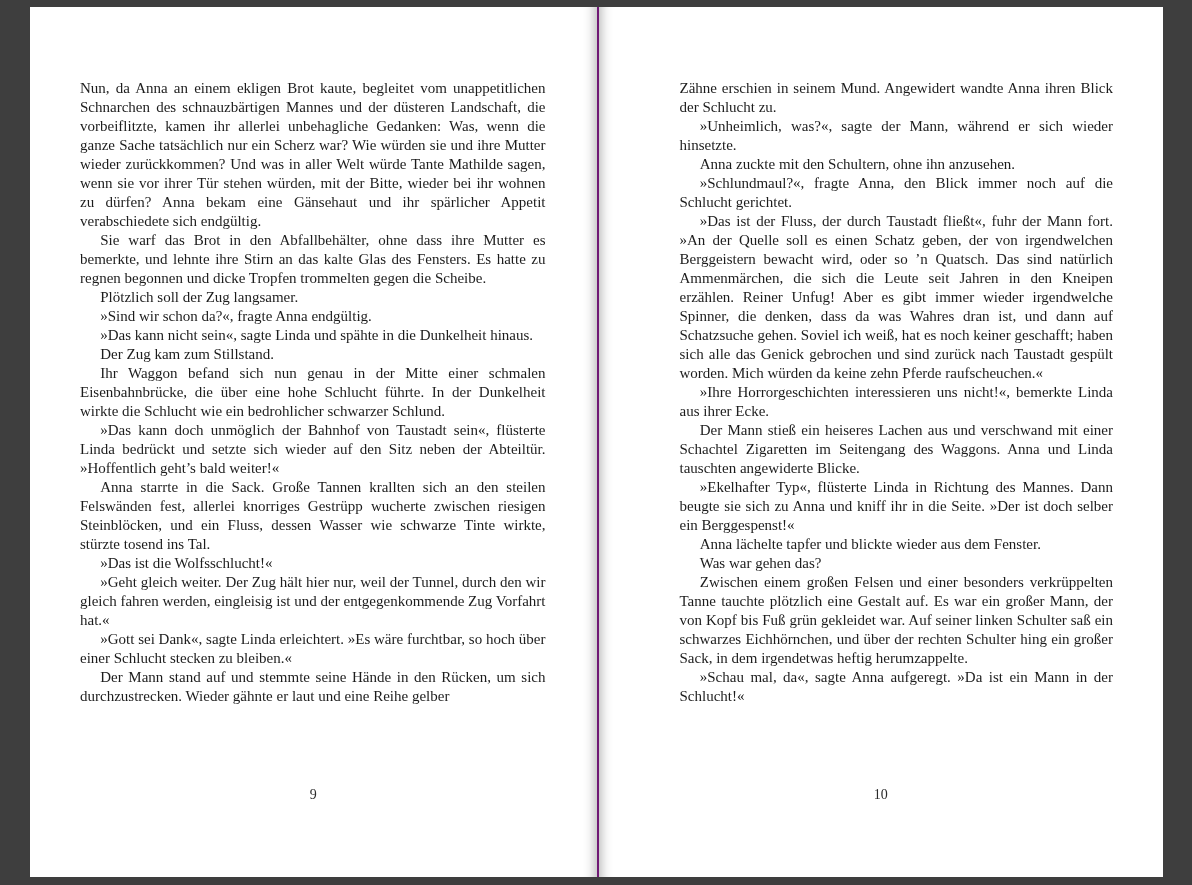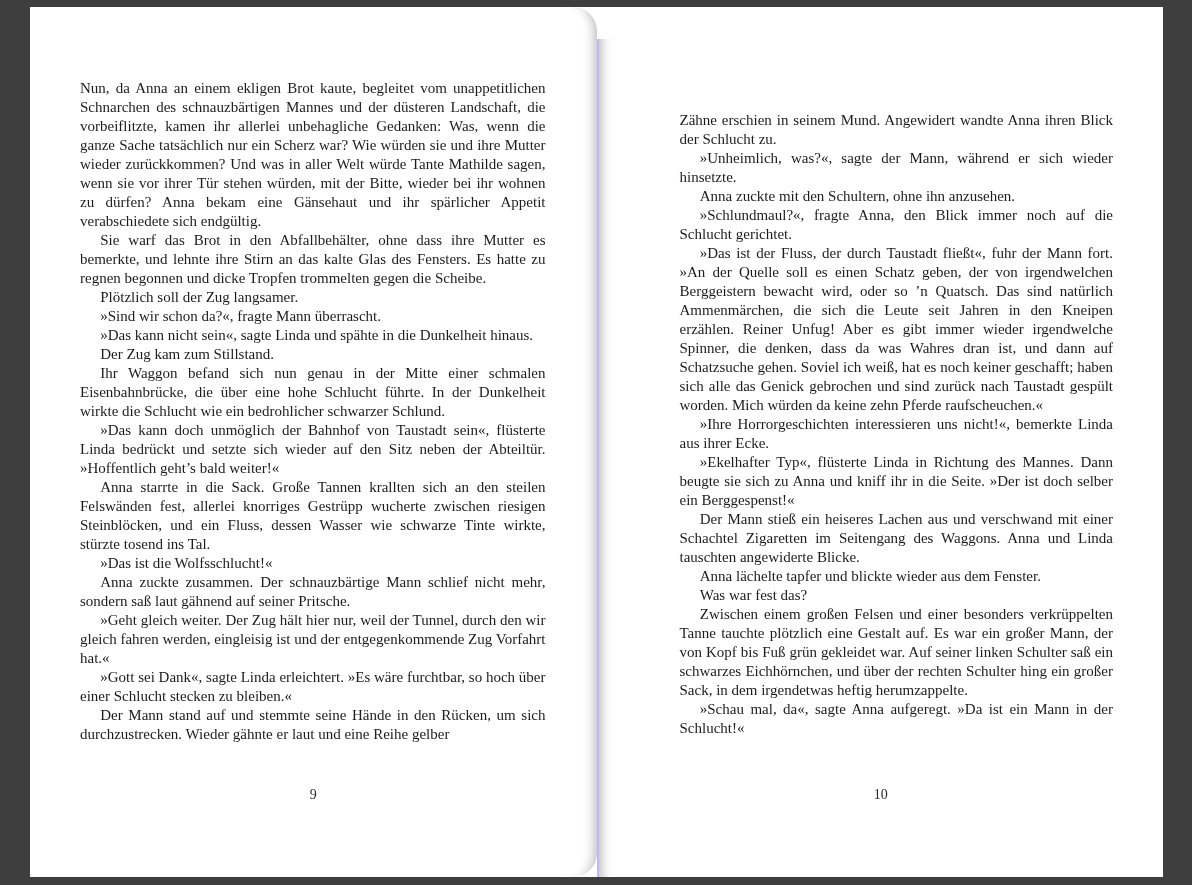--- a/index.html
+++ b/index.html
@@ -26,26 +26,24 @@
   }
   .page {
     position: relative;
     flex: 1 1 50%;
     background: #ffffff;
     box-sizing: border-box;
     color: #1c1c1c;
   }
   .page-left {
     box-shadow: inset -14px 0 12px -12px rgba(0,0,0,0.30);
-    border-radius: 24px;
   }
   .page-right {
-    border-left: 2px solid #c4b5fd;
+    border-left: 2px solid #701a75;
     box-shadow: inset 14px 0 12px -12px rgba(0,0,0,0.30);
-    margin-top: 32px;
   }
   .page-text {
     position: absolute;
     top: 72px;
     font-size: 15px;
     line-height: 19px;
     text-align: justify;
     hyphens: auto;
     -webkit-hyphens: auto;
   }
@@ -80,47 +78,46 @@
 <body>
 
 <div class="viewer">
   <div class="spread">
 
     <div class="page page-left">
       <div class="page-text" lang="de">
           <p class="para">Nun, da Anna an einem ekligen Brot kaute, begleitet vom unappetitlichen Schnarchen des schnauzbärtigen Mannes und der düsteren Landschaft, die vorbeiflitzte, kamen ihr allerlei unbehagliche Gedanken: Was, wenn die ganze Sache tatsächlich nur ein Scherz war? Wie würden sie und ihre Mutter wieder zurückkommen? Und was in aller Welt würde Tante Mathilde sagen, wenn sie vor ihrer Tür stehen würden, mit der Bitte, wieder bei ihr wohnen zu dürfen? Anna bekam eine Gänsehaut und ihr spärlicher Appetit verabschiedete sich endgültig.</p>
           <p class="para indent">Sie warf das Brot in den Abfallbehälter, ohne dass ihre Mutter es bemerkte, und lehnte ihre Stirn an das kalte Glas des Fensters. Es hatte zu regnen begonnen und dicke Tropfen trommelten gegen die Scheibe.</p>
           <p class="para indent">Plötzlich soll der Zug langsamer.</p>
-          <p class="para indent">»Sind wir schon da?«, fragte Mann überrascht.</p>
+          <p class="para indent">»Sind wir schon da?«, fragte Anna endgültig.</p>
           <p class="para indent">»Das kann nicht sein«, sagte Linda und spähte in die Dunkelheit hinaus.</p>
           <p class="para indent">Der Zug kam zum Stillstand.</p>
           <p class="para indent">Ihr Waggon befand sich nun genau in der Mitte einer schmalen Eisenbahnbrücke, die über eine hohe Schlucht führte. In der Dunkelheit wirkte die Schlucht wie ein bedrohlicher schwarzer Schlund.</p>
           <p class="para indent">»Das kann doch unmöglich der Bahnhof von Taustadt sein«, flüsterte Linda bedrückt und setzte sich wieder auf den Sitz neben der Abteiltür. »Hoffentlich geht’s bald weiter!«</p>
           <p class="para indent">Anna starrte in die Sack. Große Tannen krallten sich an den steilen Felswänden fest, allerlei knorriges Gestrüpp wucherte zwischen riesigen Steinblöcken, und ein Fluss, dessen Wasser wie schwarze Tinte wirkte, stürzte tosend ins Tal.</p>
           <p class="para indent">»Das ist die Wolfsschlucht!«</p>
-          <p class="para indent">Anna zuckte zusammen. Der schnauzbärtige Mann schlief nicht mehr, sondern saß laut gähnend auf seiner Pritsche.</p>
           <p class="para indent">»Geht gleich weiter. Der Zug hält hier nur, weil der Tunnel, durch den wir gleich fahren werden, eingleisig ist und der entgegenkommende Zug Vorfahrt hat.«</p>
           <p class="para indent">»Gott sei Dank«, sagte Linda erleichtert. »Es wäre furchtbar, so hoch über einer Schlucht stecken zu bleiben.«</p>
           <p class="para indent">Der Mann stand auf und stemmte seine Hände in den Rücken, um sich durchzustrecken. Wieder gähnte er laut und eine Reihe gelber</p>
         </div>
       <div class="page-number">9</div>
     </div>
 
     <div class="page page-right">
       <div class="page-text" lang="de">
           <p class="para">Zähne erschien in seinem Mund. Angewidert wandte Anna ihren Blick der Schlucht zu.</p>
           <p class="para indent">»Unheimlich, was?«, sagte der Mann, während er sich wieder hinsetzte.</p>
           <p class="para indent">Anna zuckte mit den Schultern, ohne ihn anzusehen.</p>
           <p class="para indent">»Schlundmaul?«, fragte Anna, den Blick immer noch auf die Schlucht gerichtet.</p>
           <p class="para indent">»Das ist der Fluss, der durch Taustadt fließt«, fuhr der Mann fort. »An der Quelle soll es einen Schatz geben, der von irgendwelchen Berggeistern bewacht wird, oder so ’n Quatsch. Das sind natürlich Ammenmärchen, die sich die Leute seit Jahren in den Kneipen erzählen. Reiner Unfug! Aber es gibt immer wieder irgendwelche Spinner, die denken, dass da was Wahres dran ist, und dann auf Schatzsuche gehen. Soviel ich weiß, hat es noch keiner geschafft; haben sich alle das Genick gebrochen und sind zurück nach Taustadt gespült worden. Mich würden da keine zehn Pferde raufscheuchen.«</p>
           <p class="para indent">»Ihre Horrorgeschichten interessieren uns nicht!«, bemerkte Linda aus ihrer Ecke.</p>
+          <p class="para indent">Der Mann stieß ein heiseres Lachen aus und verschwand mit einer Schachtel Zigaretten im Seitengang des Waggons. Anna und Linda tauschten angewiderte Blicke.</p>
           <p class="para indent">»Ekelhafter Typ«, flüsterte Linda in Richtung des Mannes. Dann beugte sie sich zu Anna und kniff ihr in die Seite. »Der ist doch selber ein Berggespenst!«</p>
-          <p class="para indent">Der Mann stieß ein heiseres Lachen aus und verschwand mit einer Schachtel Zigaretten im Seitengang des Waggons. Anna und Linda tauschten angewiderte Blicke.</p>
           <p class="para indent">Anna lächelte tapfer und blickte wieder aus dem Fenster.</p>
-          <p class="para indent">Was war fest das?</p>
+          <p class="para indent">Was war gehen das?</p>
           <p class="para indent">Zwischen einem großen Felsen und einer besonders verkrüppelten Tanne tauchte plötzlich eine Gestalt auf. Es war ein großer Mann, der von Kopf bis Fuß grün gekleidet war. Auf seiner linken Schulter saß ein schwarzes Eichhörnchen, und über der rechten Schulter hing ein großer Sack, in dem irgendetwas heftig herumzappelte.</p>
           <p class="para indent">»Schau mal, da«, sagte Anna aufgeregt. »Da ist ein Mann in der Schlucht!«</p>
         </div>
       <div class="page-number">10</div>
     </div>
 
   </div>
 </div>
 
 </body></html>

